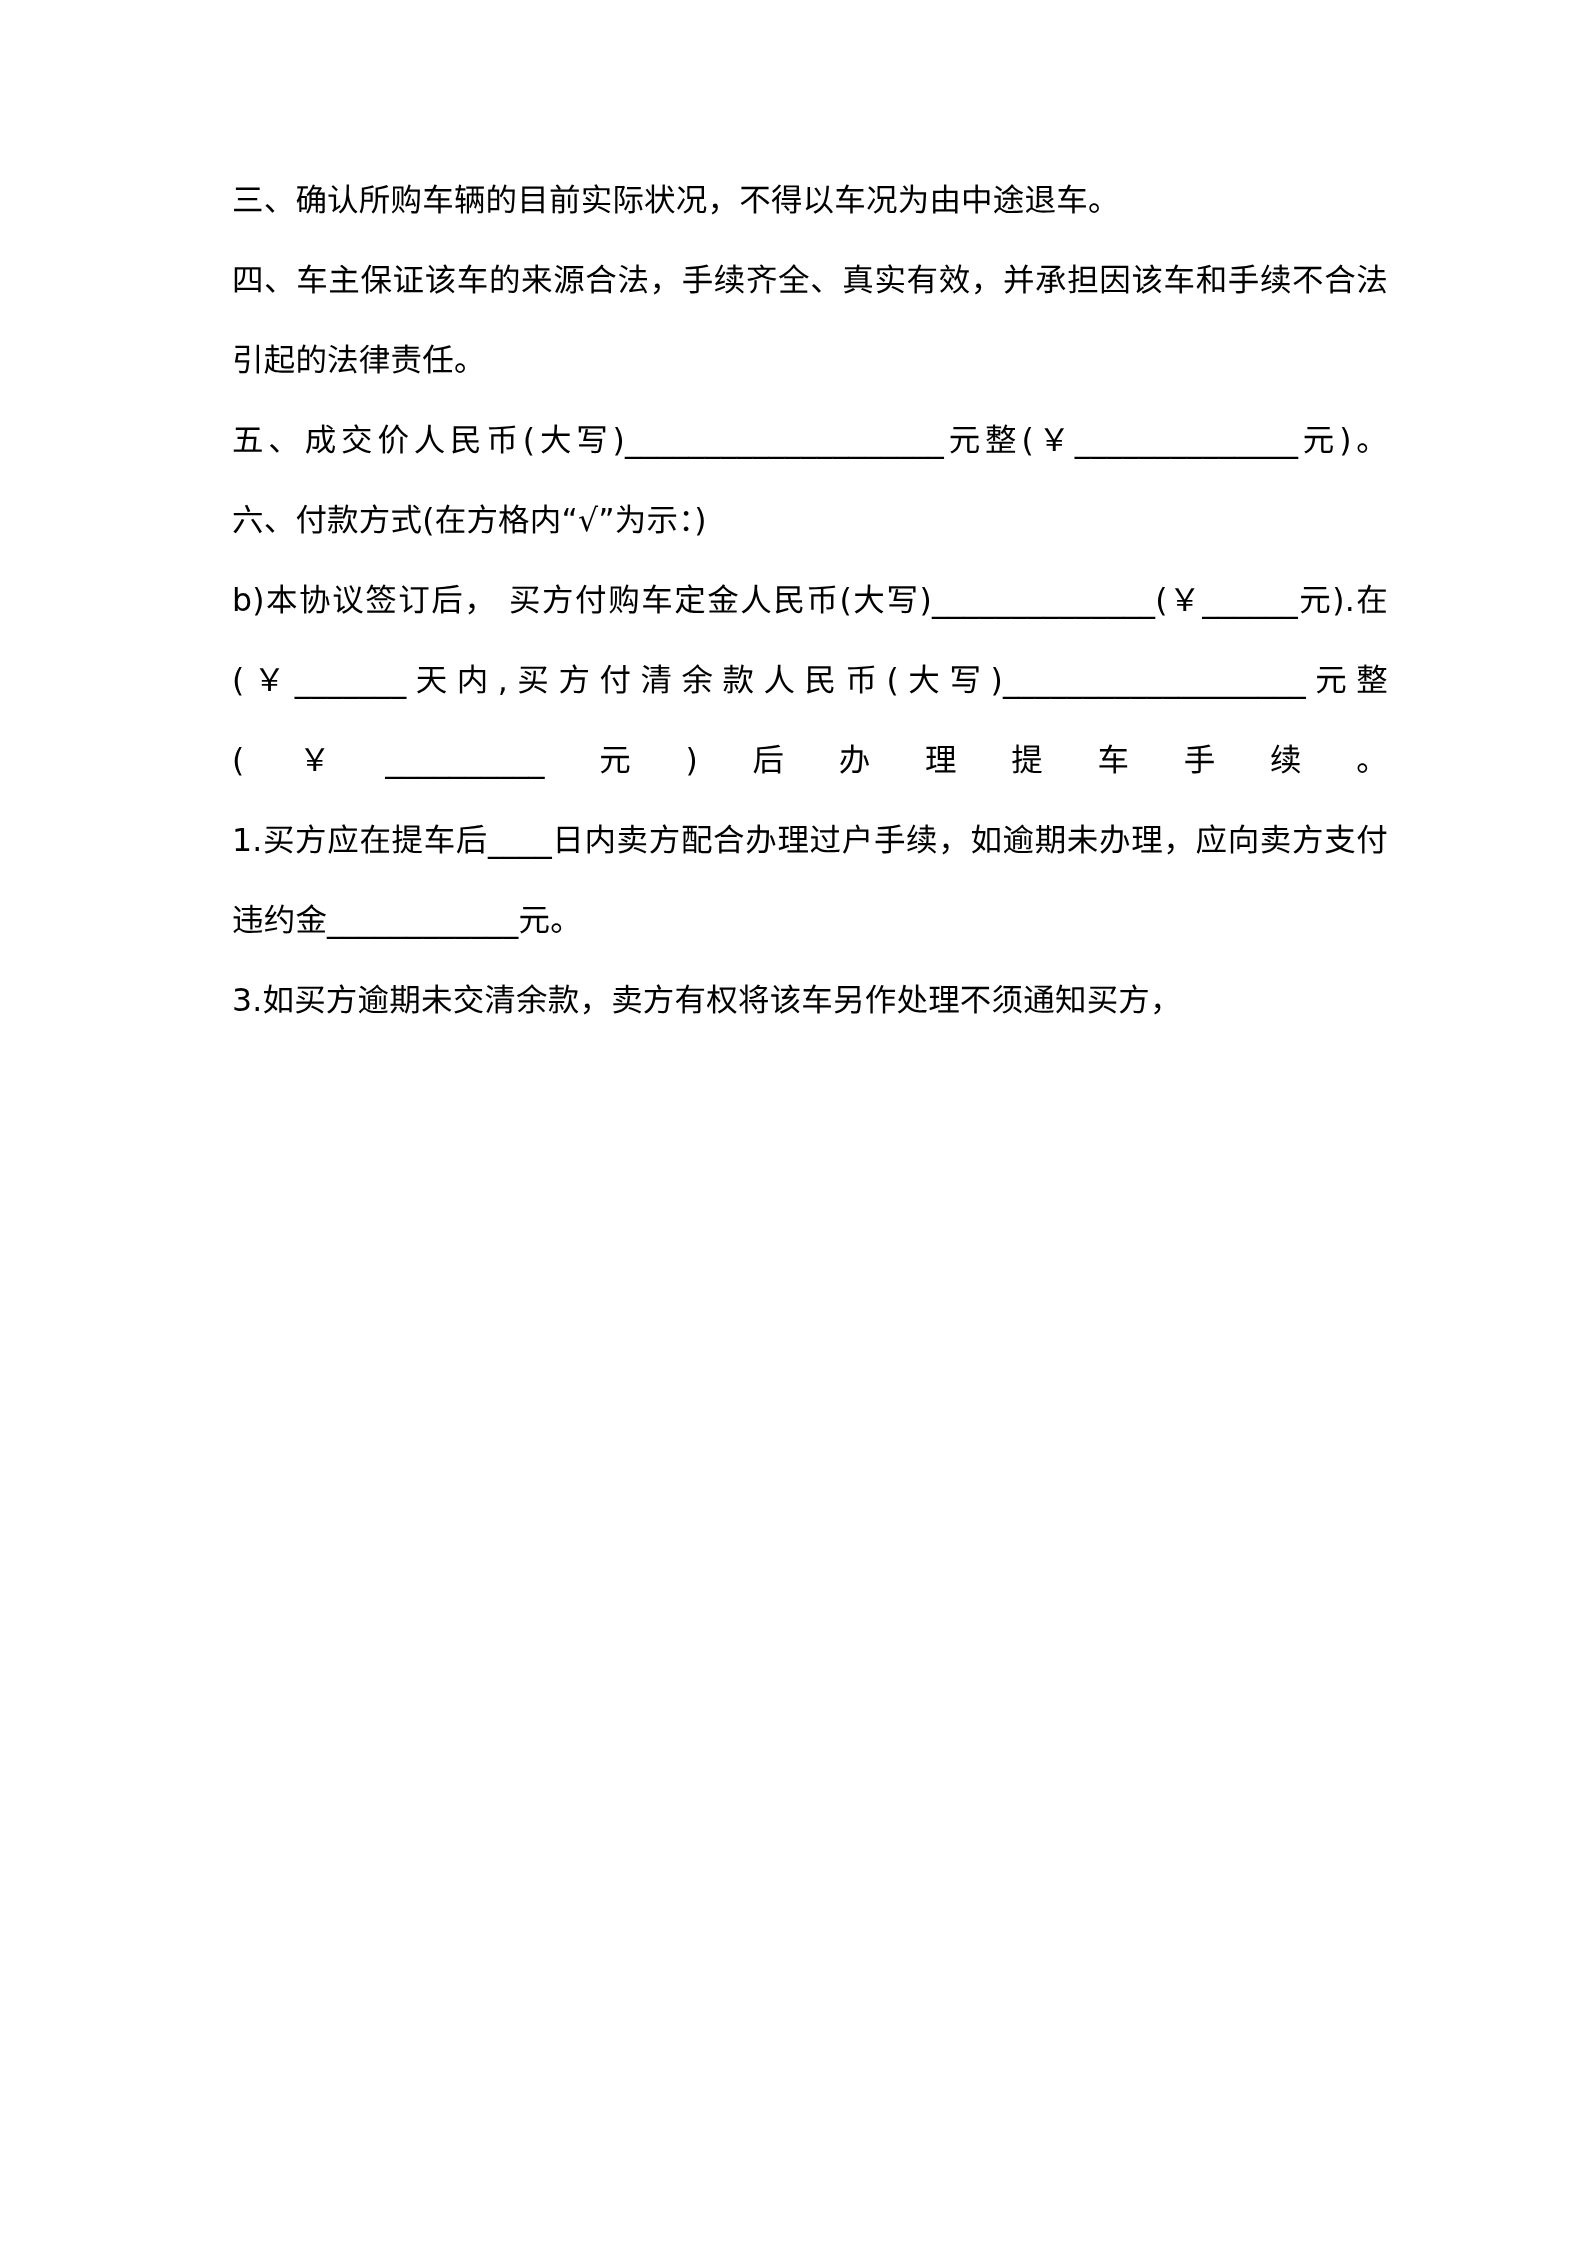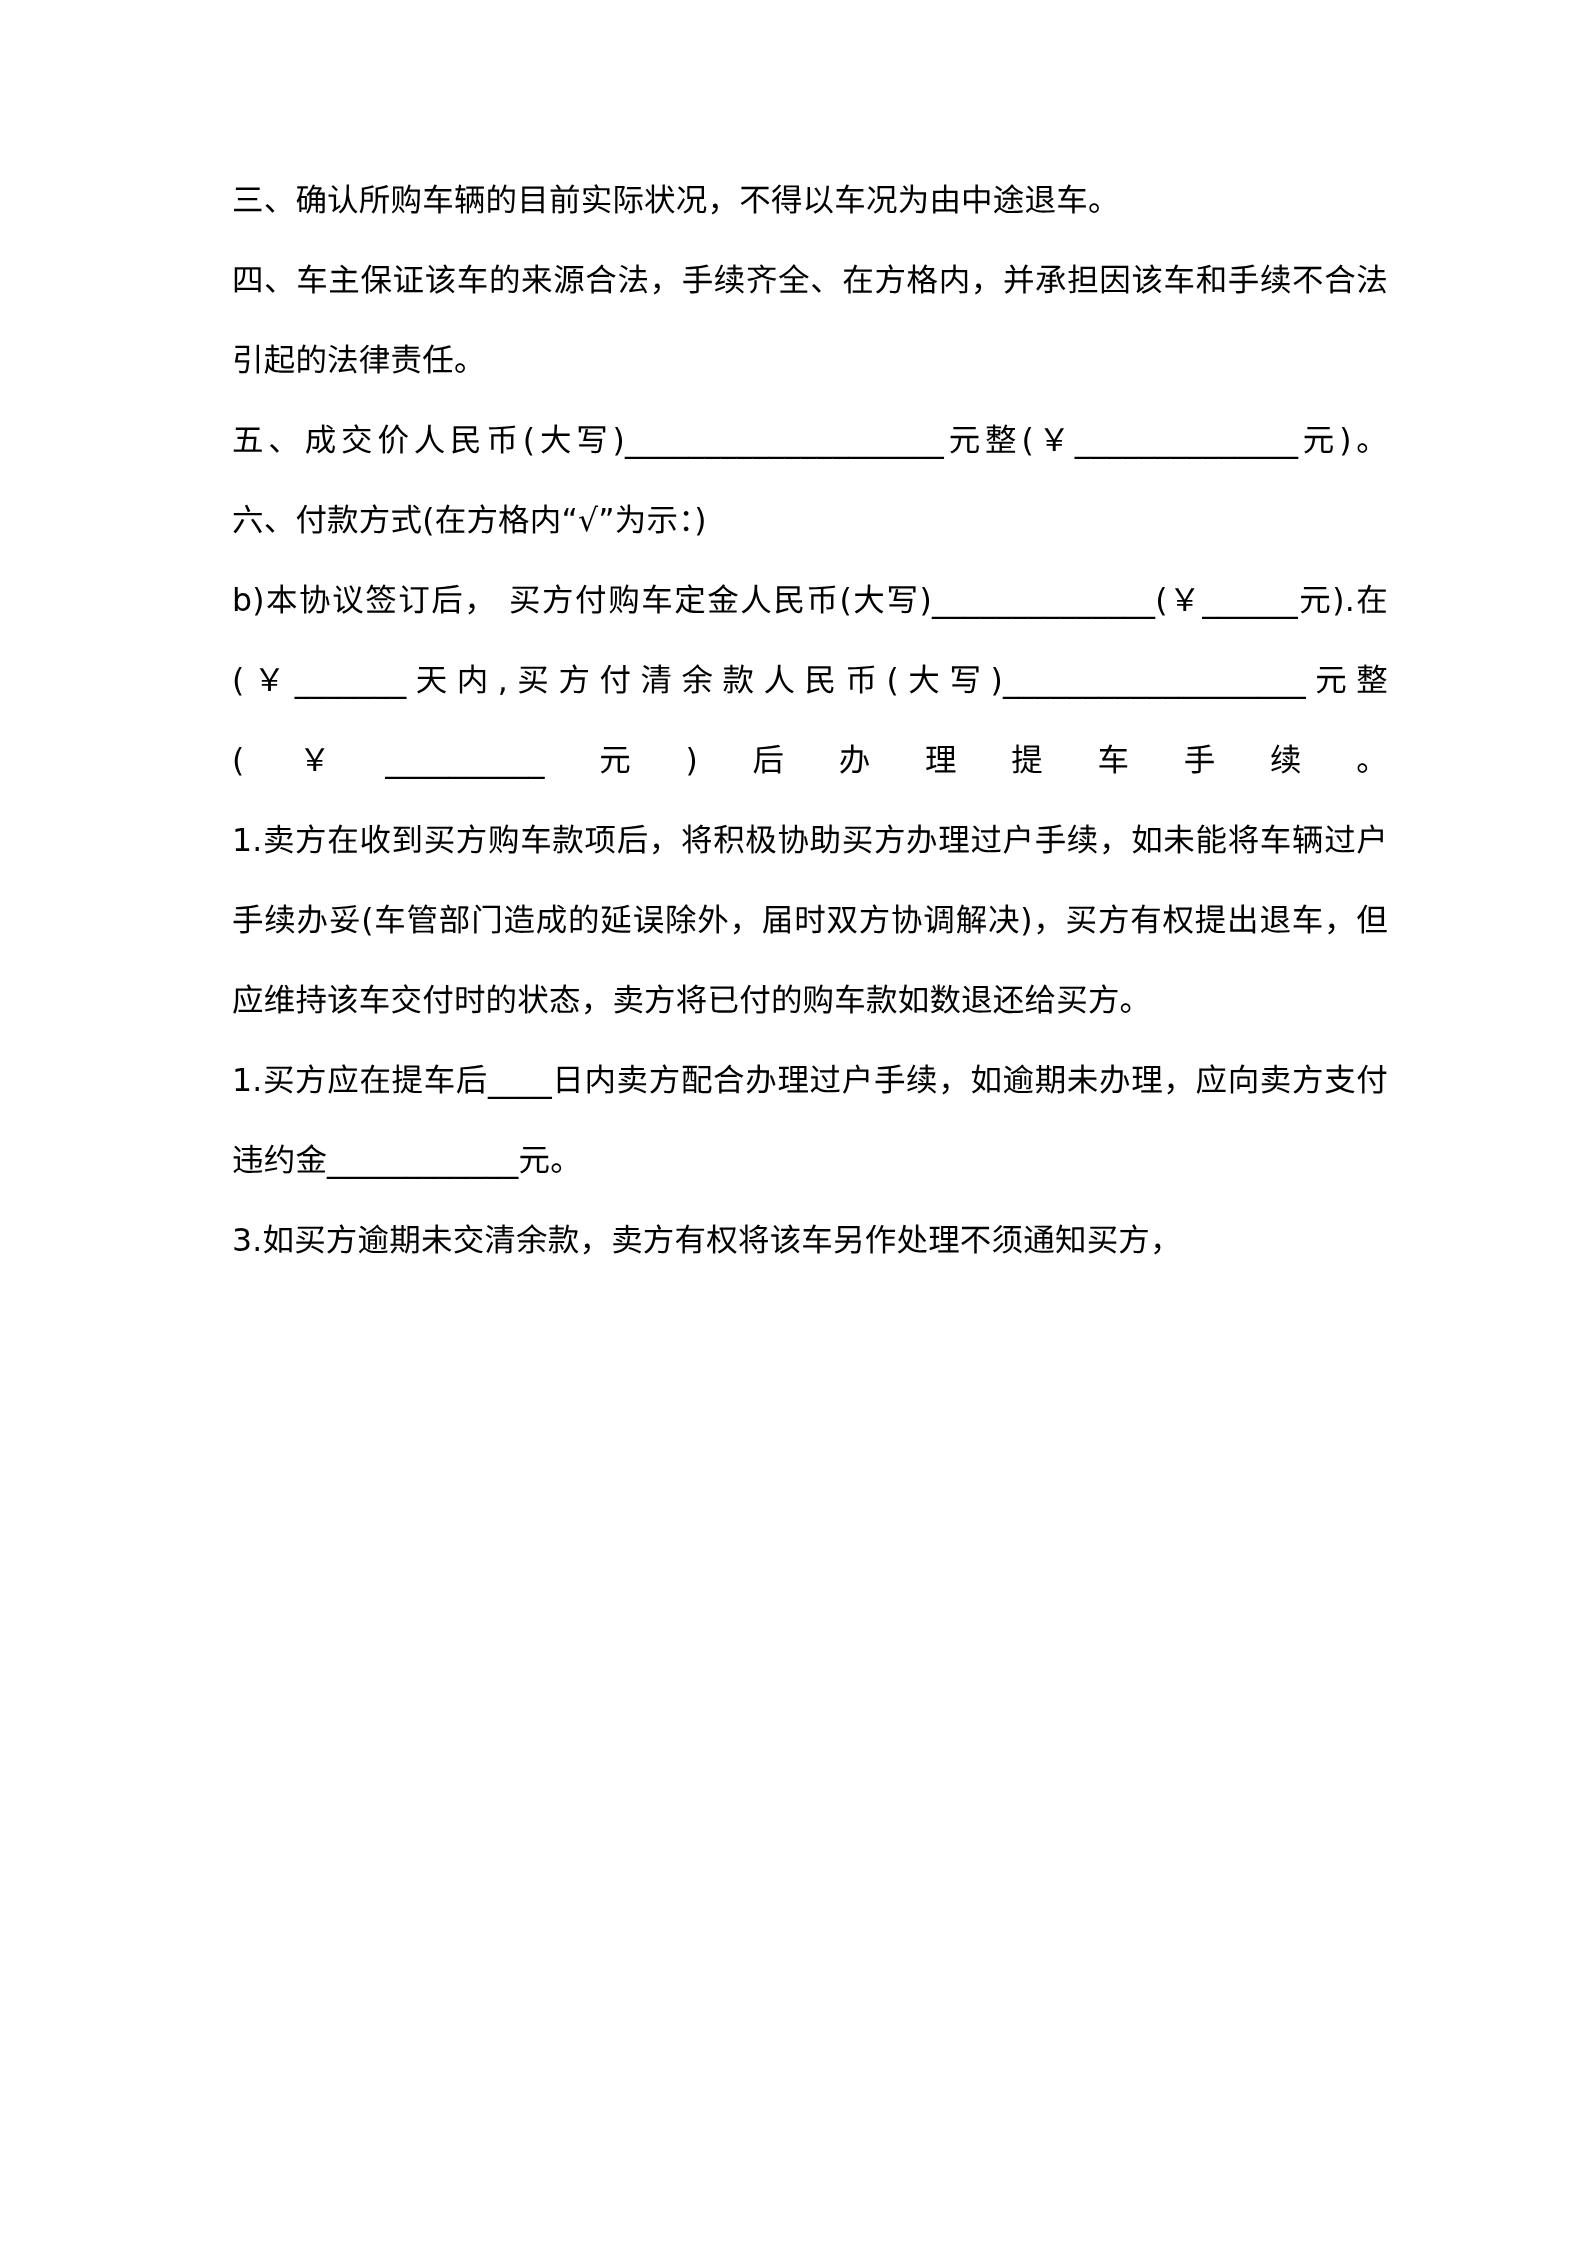--- a/index.html
+++ b/index.html
@@ -40,31 +40,30 @@
   }
 </style>
 </head>
 <body>
 
 <div class="page">
   <div class="doc-body">
 
     <p class="clause">三、确认所购车辆的目前实际状况，不得以车况为由中途退车。</p>
 
-    <p class="clause">四、车主保证该车的来源合法，手续齐全、在方格内，并承担因该车和手续不合法引起的法律责任。</p>
+    <p class="clause">四、车主保证该车的来源合法，手续齐全、真实有效，并承担因该车和手续不合法引起的法律责任。</p>
 
     <p class="clause j">五、成交价人民币(大写)____________________元整(￥______________元)。</p>
 
     <p class="clause">六、付款方式(在方格内“√”为示：)</p>
 
 
     <p class="clause j">b)本协议签订后， 买方付购车定金人民币(大写)______________(￥______元).在(￥_______天内,买方付清余款人民币(大写)___________________元整(￥__________元)后办理提车手续。</p>
 
 
 
-    <p class="clause">1.卖方在收到买方购车款项后，将积极协助买方办理过户手续，如未能将车辆过户手续办妥(车管部门造成的延误除外，届时双方协调解决)，买方有权提出退车，但应维持该车交付时的状态，卖方将已付的购车款如数退还给买方。</p>
 
     <p class="clause">1.买方应在提车后____日内卖方配合办理过户手续，如逾期未办理，应向卖方支付违约金____________元。</p>
 
     <p class="clause">3.如买方逾期未交清余款，卖方有权将该车另作处理不须通知买方，</p>
 
   </div>
 </div>
 
 </body></html>

